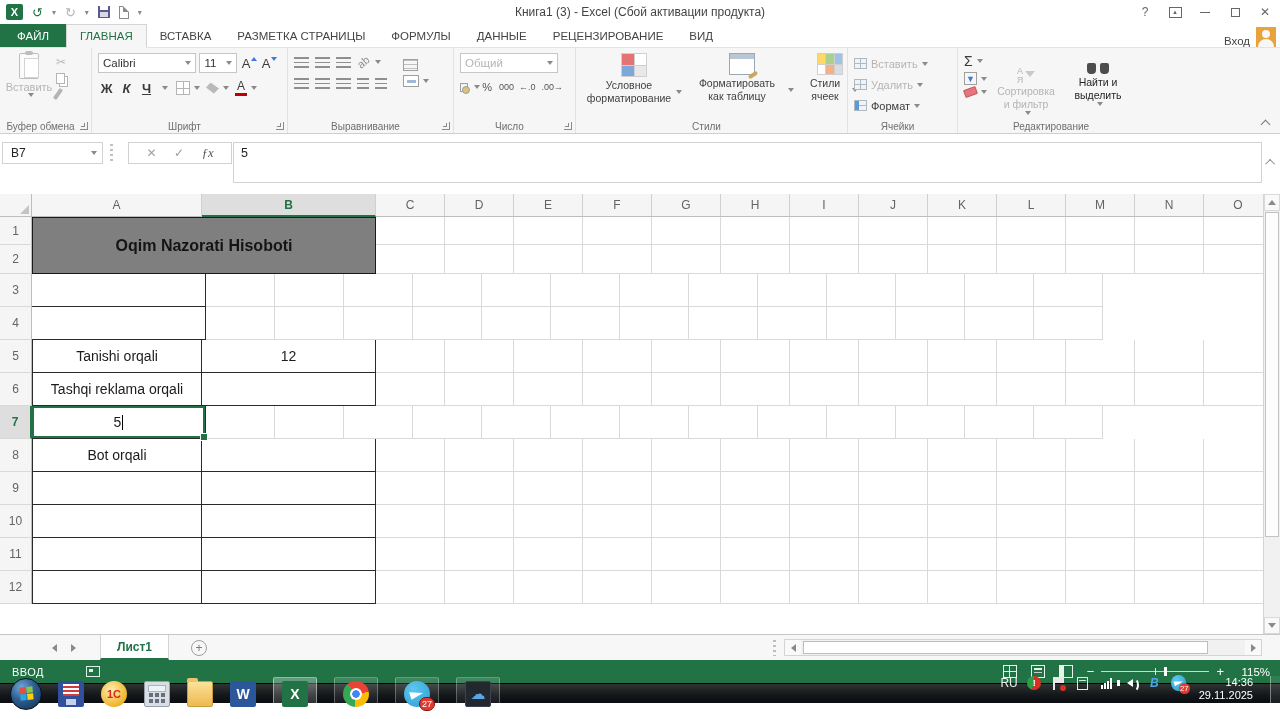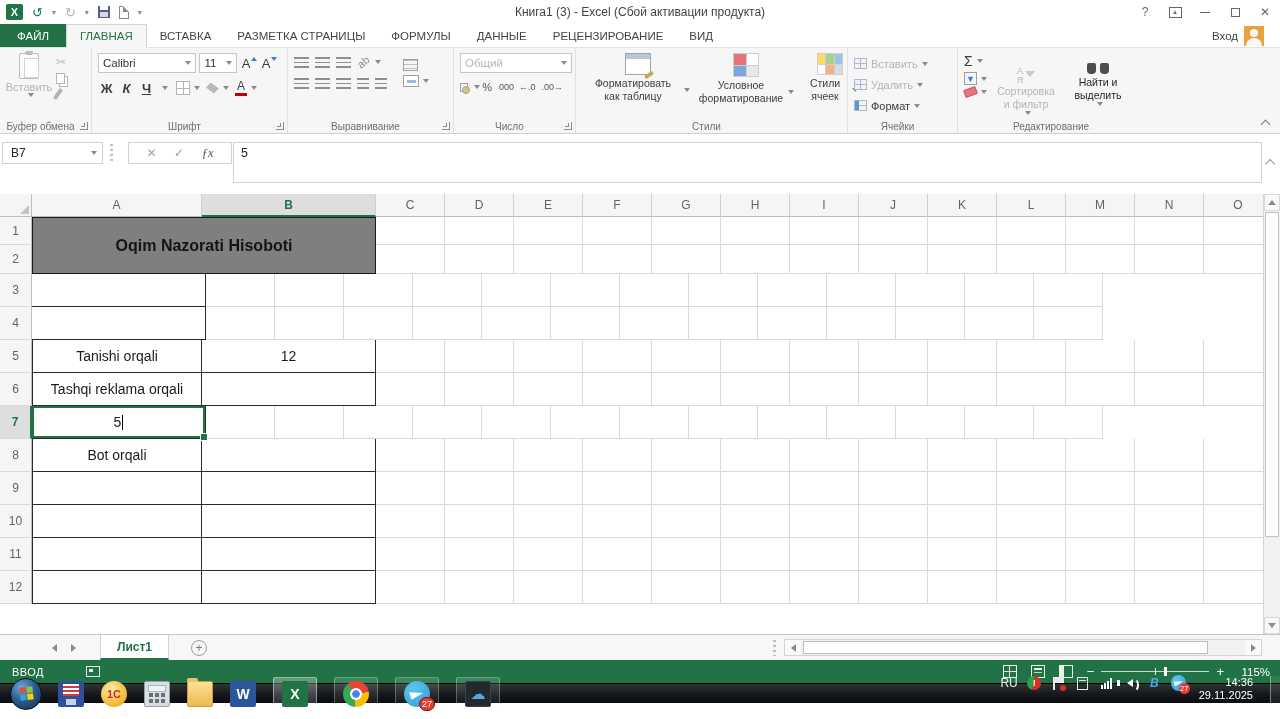--- a/index.html
+++ b/index.html
@@ -25,21 +25,21 @@
 .rdo-box{width:13px;height:11px;border:1px solid #666;display:flex;align-items:flex-start;justify-content:center;font-size:7px;color:#666}
 .restore-ic{width:9px;height:9px;border:1px solid #666;position:relative;background:#fff}
 .restore-ic::before{content:'';position:absolute;left:2px;top:-4px;width:9px;height:9px;border:1px solid #666;z-index:-1}
 .minim{width:10px;height:1px;background:#666}
 
 
 .tabrow{position:absolute;top:24px;left:0;right:0;height:24px;background:#fff;display:flex;align-items:stretch;border-bottom:1px solid #e3e3e3}
 .ftab{background:#217346;color:#fff;font-size:11.5px;display:flex;align-items:center;padding:0 17px}
 .rtab{font-size:11.5px;color:#444;display:flex;align-items:center;padding:0 13px}
 .rtab.active{background:#f6f6f6;color:#217346;border:1px solid #d4d4d4;border-bottom:1px solid #f6f6f6;margin-bottom:-1px}
-.signin{margin-left:auto;display:flex;align-items:center;gap:6px;padding-right:16px;font-size:11.5px;color:#444}
+.signin{margin-left:auto;display:flex;align-items:flex-end;gap:6px;padding-right:4px;font-size:11.5px;color:#444}
 .person{width:20px;height:20px;background:#e8a33d;position:relative;overflow:hidden}
 .person::before{content:'';position:absolute;left:6px;top:3px;width:8px;height:8px;border-radius:50%;background:#f7f7f7}
 .person::after{content:'';position:absolute;left:2px;top:12px;width:16px;height:10px;border-radius:8px 8px 0 0;background:#f7f7f7}
 
 
 .ribbon{position:absolute;top:48px;left:0;right:0;height:86px;background:#f6f6f6;border-bottom:1px solid #d0cfcf;display:flex}
 .rgroup{position:relative;border-right:1px solid #e2e2e2;padding:5px 6px 15px;flex:none}
 .glabel{position:absolute;bottom:1px;left:0;right:10px;text-align:center;font-size:10px;color:#6f6f6f;white-space:nowrap}
 .lau{position:absolute;right:3px;bottom:3px;width:8px;height:8px;border-right:1px solid #8a8a8a;border-bottom:1px solid #8a8a8a}
 .lau::before{content:'';position:absolute;right:2px;bottom:2px;width:3px;height:3px;border-right:1px solid #8a8a8a;border-bottom:1px solid #8a8a8a}
@@ -360,54 +360,54 @@
               <span class="dd"></span>
             </span>
         </div>
       </div>
       <span class="glabel">Выравнивание</span>
       <span class="lau"></span>
     </div>
 
     <div class="rgroup g-num">
       <div class="col" style="gap:8px">
-        <div class="combo" style="width:112px">
+        <div class="combo" style="width:98px">
             <span class="dis">Общий</span>
             <span class="dd"></span>
           </div>
         <div class="row">
           <span class="money-ic"></span>
             <span class="dd"></span>
           <span class="numtxt">%</span>
           <span class="numtxt" style="font-size:9px">000</span>
           <span class="dec">←.0</span>
           <span class="dec">.00→</span>
         </div>
       </div>
       <span class="glabel">Число</span>
       <span class="lau"></span>
     </div>
 
     <div class="rgroup g-styles">
+      <div class="bigbtn" style="width:96px">
+        <span class="cf-ic">
+            <i></i>
+            <i></i>
+            <i></i>
+            <i></i>
+          </span>
+        <span class="cap">
+            <span>Условное форматирование</span>
+            <span class="dd"></span>
+          </span>
+      </div>
       <div class="bigbtn" style="width:104px">
         <span class="tbl-ic"></span>
         <span class="cap">
             <span>Форматировать как таблицу</span>
-            <span class="dd"></span>
-          </span>
-      </div>
-      <div class="bigbtn" style="width:96px">
-        <span class="cf-ic">
-            <i></i>
-            <i></i>
-            <i></i>
-            <i></i>
-          </span>
-        <span class="cap">
-            <span>Условное форматирование</span>
             <span class="dd"></span>
           </span>
       </div>
       <div class="bigbtn" style="width:56px">
         <span class="cs-ic">
             <i></i>
             <i></i>
             <i></i>
             <i></i>
             <i></i>

